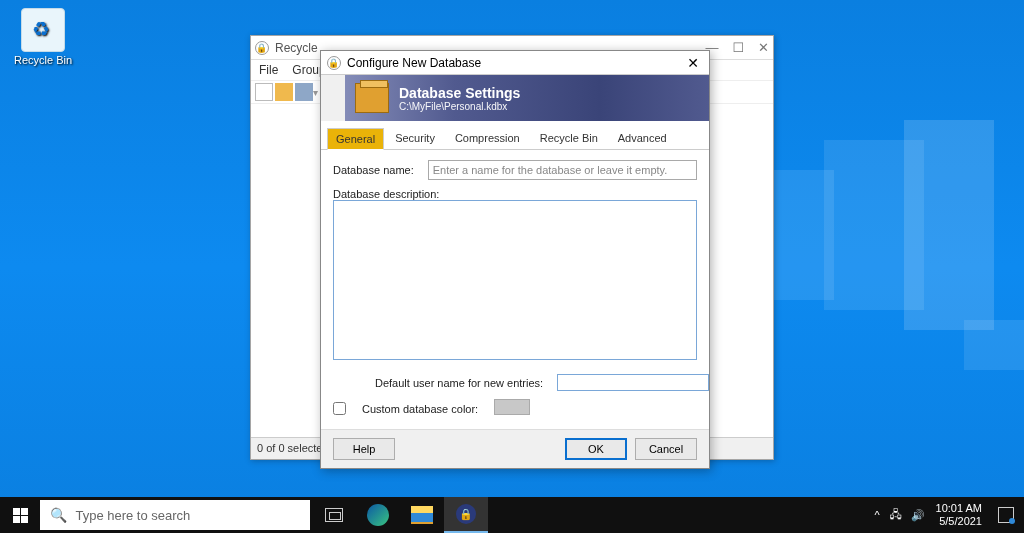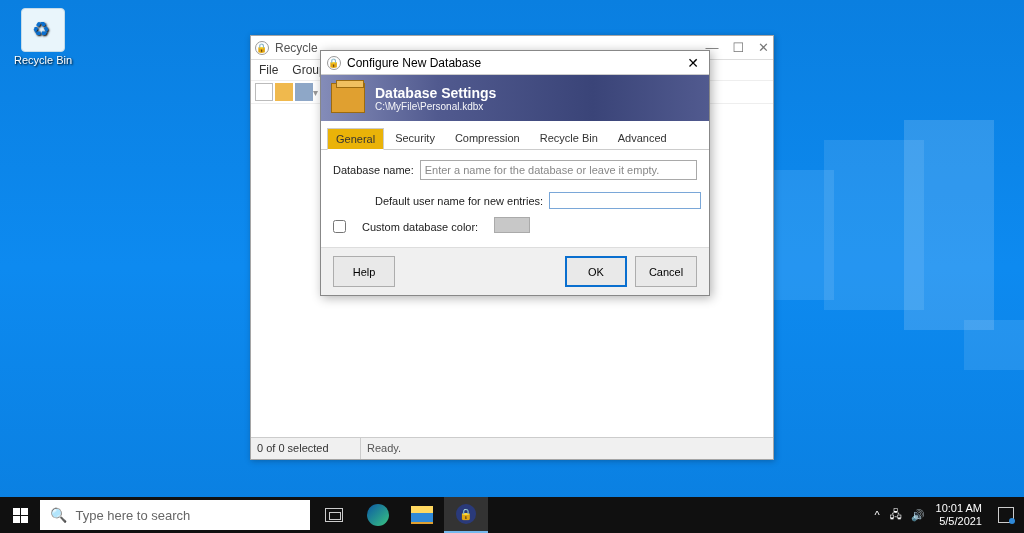--- a/index.html
+++ b/index.html
@@ -35,42 +35,42 @@
   .kp-status { position:absolute; bottom:0; left:0; right:0; height:22px; border-top:1px solid #ccc; background:#f0f0f0; display:flex;}
   .kp-status .left{ width:110px; border-right:1px solid #ccc; font-size:11px; color:#333; padding:4px 6px;}
   .kp-status .right{ flex:1; font-size:11px; color:#555; padding:4px 6px;}
 
   
   .dialog { position:absolute; top:50px; left:320px; width:390px; background:#f0f0f0; border:1px solid #888; box-shadow:2px 2px 10px rgba(0,0,0,0.3); }
   .dlg-title { height:24px; background:#fff; border-bottom:1px solid #ccc; display:flex; align-items:center; padding:0 6px; font-size:12px; }
   .dlg-title .kicon { width:14px; height:14px; border:1px solid #999; border-radius:50%; margin-right:6px; display:inline-flex; align-items:center; justify-content:center; font-size:9px;}
   .dlg-title .spacer{flex:1;}
   .dlg-title .close{ font-size:14px; cursor:pointer; padding:0 4px;}
-  .dlg-banner { height:46px; background:linear-gradient(to right,#848cb8 0%,#515a8f 30%,#3a4478 70%,#515a8f 100%); display:flex; align-items:center; gap:10px; padding:0 10px; color:#fff; }
+  .dlg-banner { height:46px; background:linear-gradient(to right,#848cb8 0%,#515a8f 30%,#3a4478 70%,#515a8f 100%); display:flex; align-items:center; gap:10px; padding:0 10px; color:#fff;margin-left:24px; }
   .dlg-banner .bicon{ width:34px;height:30px;background:#e0a030;border:1px solid #9c6b10; position:relative;}
   .dlg-banner .bicon::after{content:"";position:absolute;top:-4px;left:4px;width:26px;height:6px;background:#f0c060;border:1px solid #9c6b10;}
   .dlg-banner .btitle{font-size:14px;font-weight:600;}
   .dlg-banner .bpath{font-size:10px;opacity:.95;}
   .dlg-tabs { background:#fff; border-bottom:1px solid #ccc; padding:0 6px;}
   .dlg-tabs .tabrow{ display:flex; gap:2px; font-size:11px; padding-top:6px;}
   .dlg-tabs .tab{ padding:4px 8px; color:#333; border:1px solid transparent; cursor:pointer; }
   .dlg-tabs .tab.active{ border:1px solid #ccc; border-bottom:1px solid #fff; background:#eab308; position:relative; top:1px;}
   .dlg-content { background:#fff; padding:10px 12px 14px; font-size:11px; color:#222; }
-  .row{ display:flex; align-items:center; gap:6px; margin-bottom:8px;}
+  .row{ display:flex; align-items:center; gap:14px; margin-bottom:8px;}
   .row label{ white-space:nowrap;}
   .row input[type=text]{ flex:1; height:20px; font-size:11px; border:1px solid #a9a9a9; padding:0 4px;}
   .row input::placeholder{color:#888;}
   textarea.desc{ width:100%; height:160px; border:1px solid #7aa7d8; resize:none; font-size:11px; padding:4px; background:#fff; }
   .row.def input[type=text]{ border:1px solid #7aa7d8; height:17px;}
   .chk{ display:flex; align-items:flex-end; gap:16px; margin-top:2px;}
   .chk input{width:13px;height:13px;}
   .chk .swatch{ width:36px; height:16px; background:#c8c8c8; border:1px solid #aaa;}
   .dlg-buttons{ background:#f0f0f0; padding:8px 12px; display:flex; gap:8px; align-items:center; border-top:1px solid #ddd;}
   .dlg-buttons .spacer{flex:1;}
-  .btn{ min-width:62px; height:31px; font-size:11px; background:#e9e9e9; border:1px solid #adadad; cursor:pointer;}
+  .btn{ min-width:62px; height:22px; font-size:11px; background:#e9e9e9; border:1px solid #adadad; cursor:pointer;}
   .btn.primary{ border:2px solid #0a6fcf;}
 
   
   .taskbar{ position:absolute; bottom:0; left:0; right:0; height:36px; background:#101010; display:flex; align-items:center; color:#fff; }
   .tb-start{ width:40px; height:36px; display:flex; align-items:center; justify-content:center; cursor:pointer;}
   .winlogo{ width:15px;height:15px; display:grid; grid-template-columns:1fr 1fr; grid-template-rows:1fr 1fr; gap:1px;}
   .winlogo div{background:#fff;}
   .searchbox{ flex:0 0 270px; height:30px; background:#fff; display:flex; align-items:center; gap:8px; padding:0 10px; color:#666; font-size:13px;}
   .searchbox .sicon{ font-size:14px; }
   .taskbtns{ display:flex; align-items:center; height:100%; margin-left:2px;}
@@ -151,20 +151,24 @@
       <div class="tab">Compression</div>
       <div class="tab">Recycle Bin</div>
       <div class="tab">Advanced</div>
     </div>
   </div>
   <div class="dlg-content">
     <div class="row">
       <label>Database name:</label>
       <input type="text" placeholder="Enter a name for the database or leave it empty." style="">
     </div>
+    <div>
+      <label>Database description:</label>
+      <textarea class="desc" style=""></textarea>
+    </div>
     <div class="row def" style="margin-top:12px;padding-left:42px;">
       <label>Default user name for new entries:</label>
       <input type="text" style="">
     </div>
     <div class="chk">
       <input type="checkbox" style="">
       <label>Custom database color:</label>
       <div class="swatch"></div>
     </div>
   </div>

